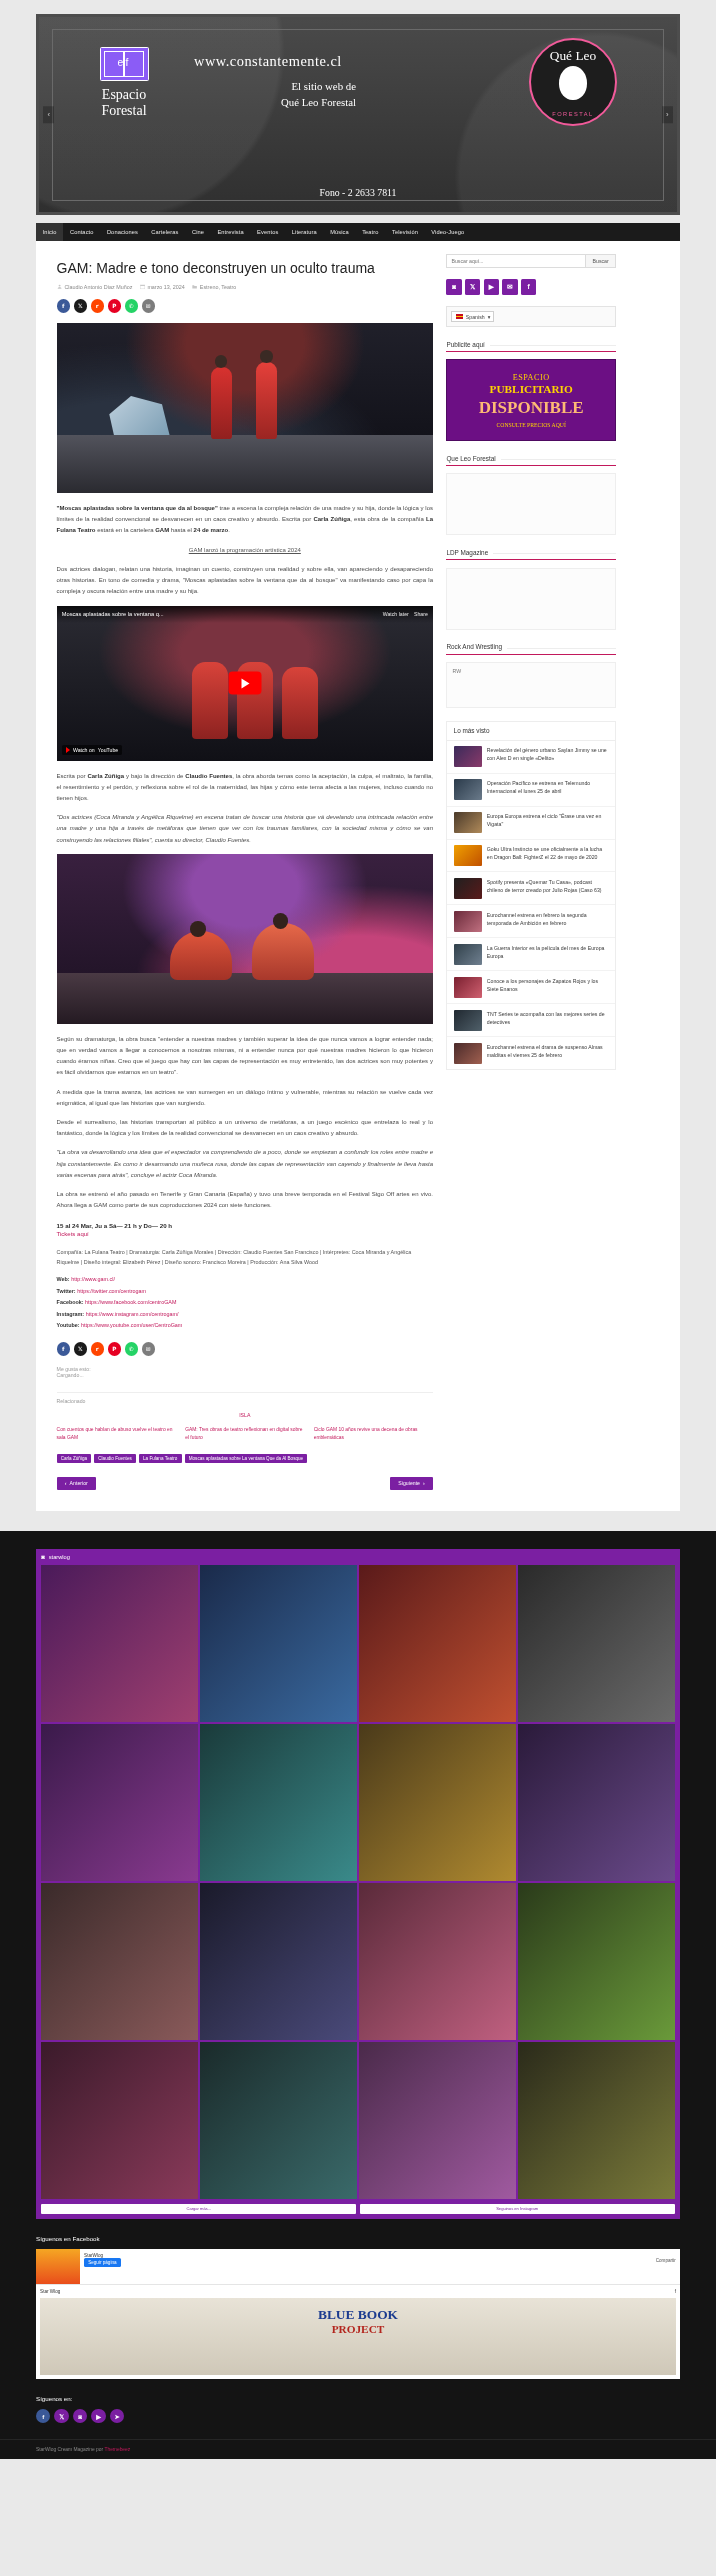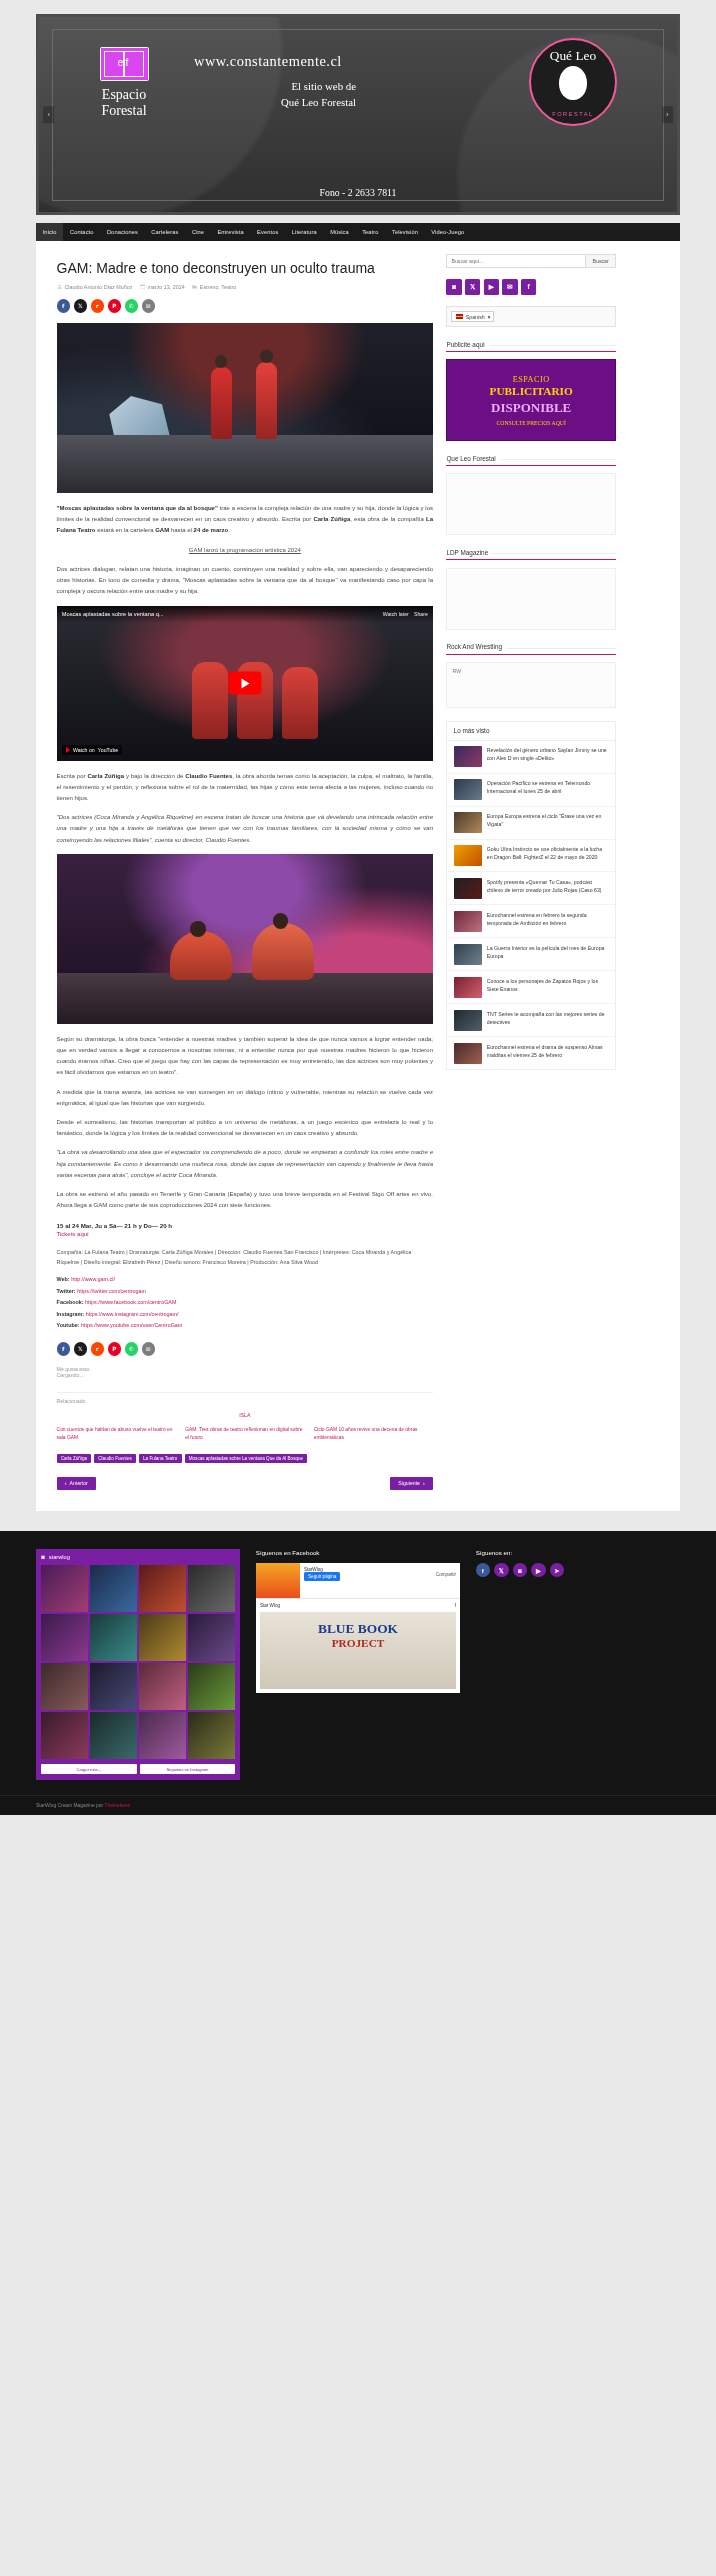--- a/index.html
+++ b/index.html
@@ -35,21 +35,21 @@
   .banner-frame {
     position:absolute; left:13.4px; right:13.4px; top:11.3px; bottom:11.3px;
     border:1px solid #6a6a6a;
   }
   .bk-logo {
     position:absolute; left:36px; top:30px; width:98px; text-align:center; color:#fff;
   }
   .bk-book {
     width:49px;height:34px;margin:0 auto 5.2px; position:relative;
     border:1.5px solid #fff; border-radius:1.5px;
-    background:#d946ef;
+    background:#8b5cf6;
   }
   .bk-book:before, .bk-book:after {
     content:""; position:absolute; top:3.1px; bottom:3.1px; width:18.5px;
     border:1px solid #fff;
   }
   .bk-book:before { left:3.1px; }
   .bk-book:after { right:3.1px; }
   .bk-ef { position:absolute; left:0; right:0; top:8.2px; font-size:10.3px; letter-spacing:2.1px; }
   .bk-name { font-size:14px; line-height:1.15; font-family:"Liberation Serif", serif; }
   .bk-url {
@@ -264,21 +264,21 @@
   }
   .sb-h .ln { flex:1; height:1px; background:#ededed; margin-left:5.2px; margin-bottom:1.5px;}
   .publi {
     width:100%; height:82px; background:#6c0f84;
     display:flex; flex-direction:column; align-items:center; justify-content:center;
     color:#ffd400; text-align:center; font-family:"Liberation Serif", serif; margin-bottom:13.4px;
     border:0.5px solid #4e0a61;
   }
   .publi .l1{font-size:8.2px;letter-spacing:0.5px;}
   .publi .l2{font-size:11.3px;font-weight:bold;margin:1px 0 3.1px;}
-  .publi .l3{font-size:13px;font-weight:bold;color:#f0abfc;}
+  .publi .l3{font-size:17px;font-weight:bold;color:#fdba74;}
   .publi .l4{font-size:5.7px;margin-top:4.1px;color:#ffd400;}
   .sb-block { margin-bottom:13.4px; }
   .sb-box { border:0.5px solid #eee; background:#fcfcfc; height:46px; }
   .sb-box.tall { height:62px; }
   .sb-small { font-size:5.2px; color:#777; padding:5.2px; }
 
   .most { border:0.5px solid #ededed; }
   .most-h {
     font-size:6.4px; color:#333; padding:5.2px 6.2px; border-bottom:0.5px solid #ededed;
   }
@@ -286,21 +286,21 @@
     display:flex; gap:5.2px; padding:5.2px 6.2px; border-bottom:0.5px solid #f2f2f2; align-items:flex-start;
   }
   .most-item:last-child{border-bottom:0;}
   .thumb { width:28px;height:21.6px;flex:0 0 28px; border-radius:1px; }
   .most-item .txt { font-size:5.2px; line-height:1.55; color:#3a3a3a; }
 
   
   .footer {
     background:#141414; color:#bdbdbd; padding:17.5px 0 0; margin-top:20.6px;
   }
-  .footer-inner { width:644px; margin:0 auto; display:flex; gap:15.5px; padding-bottom:15.5px;}
+  .footer-inner { width:644px; margin:0 auto; display:flex; gap:15.5px; padding-bottom:15.5px;flex-direction:column;}
   .fcol { flex:1; }
   .fcol h4 { font-size:6.2px; color:#fff; font-weight:400; margin:0 0 7.2px; }
   .ig-widget { background:#7b1fa2; padding:5.2px; }
   .ig-head { display:flex; align-items:center; gap:4.1px; color:#fff; font-size:5.7px; margin-bottom:5.2px;}
   .ig-grid { display:grid; grid-template-columns:repeat(4,1fr); gap:2.1px; }
   .ig-cell { aspect-ratio:1/1; background:#2a2a2a; position:relative; overflow:hidden; }
   .ig-foot { display:flex; gap:3.1px; margin-top:5.2px; }
   .ig-foot div { flex:1; background:#fff; color:#7b1fa2; font-size:4.1px; text-align:center; padding:2.6px 0; border-radius:1px;}
   .fb-card { background:#fff; color:#333; }
   .fb-top { display:flex; }

